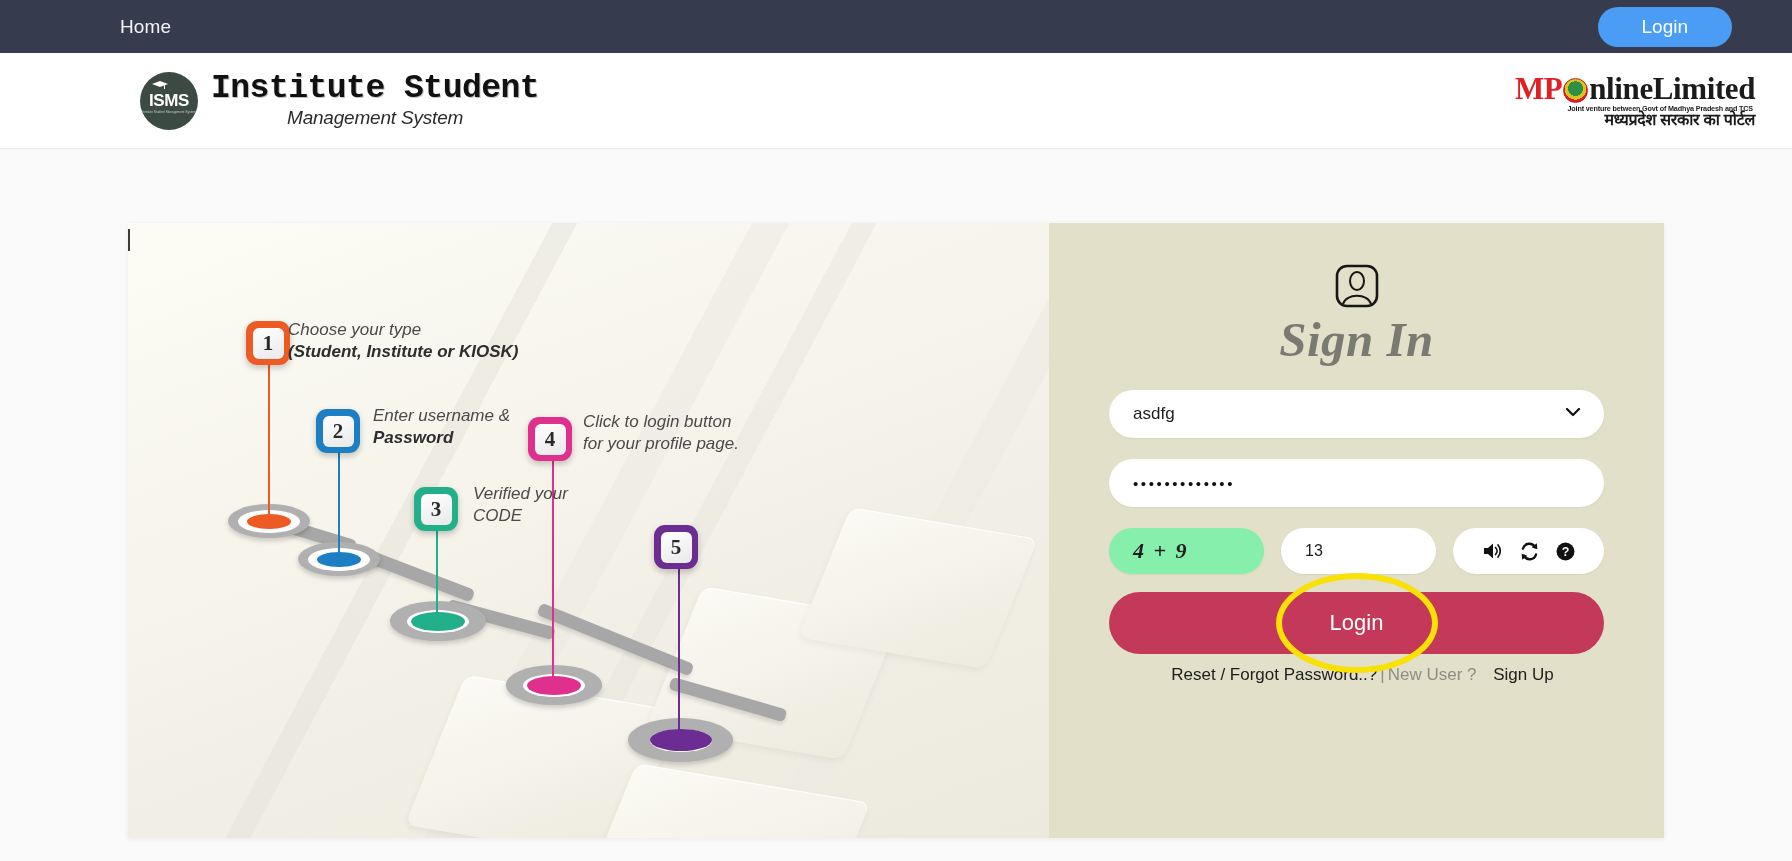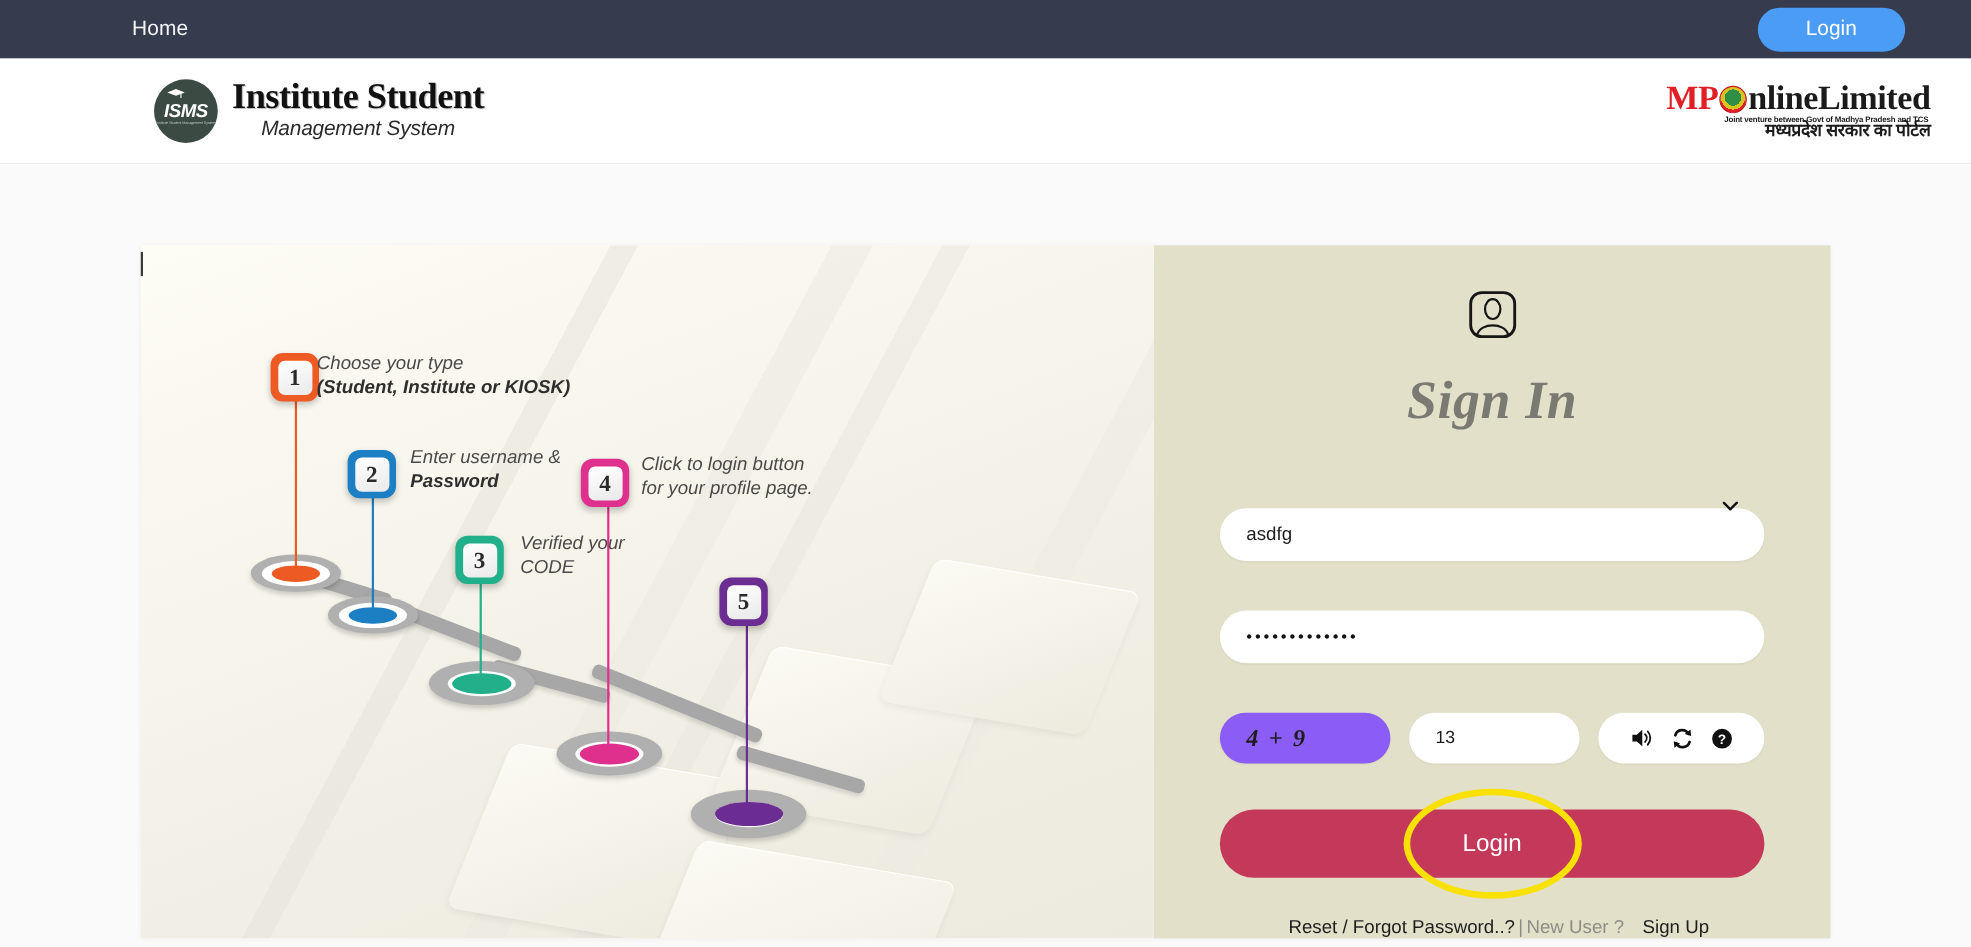--- a/index.html
+++ b/index.html
@@ -67,36 +67,35 @@
     width: 16px; height: 9px;
   }
   .isms-text {
     color: #ffffff;
     font-size: 17px;
     font-weight: bold;
     letter-spacing: -.4px;
     line-height: 1;
     margin-top: 5px;
     font-family: "Liberation Sans", sans-serif;
-    font-style: italic;
   }
   .isms-sub {
     color: #b9c3bd;
     font-size: 3.4px;
     line-height: 1;
     margin-top: 2px;
     letter-spacing: -.1px;
   }
   .brand-title {
     font-size: 33px;
     font-weight: bold;
     color: #111111;
     line-height: 1.02;
     letter-spacing: -.5px;
-    font-family: Liberation Serif, serif;
+    font-family: Liberation Mono, monospace;
     text-shadow: 1px 1px 0 rgba(140,140,140,.55);
   }
   .brand-sub {
     font-size: 19px;
     color: #2b2b2b;
     font-style: italic;
     letter-spacing: -.2px;
     margin-top: 1px;
     font-family: "Liberation Sans", sans-serif;
     text-align: center;
@@ -254,21 +253,20 @@
   .step-text b { font-weight: bold; color: #2e2e2e; }
 
   
   .signin-panel {
     width: 615px;
     background: #e2e0c8;
     padding: 26px 60px 0 60px;
     display: flex;
     flex-direction: column;
     align-items: center;
-    gap: 24px;
   }
   .avatar-icon { margin-top: 14px; margin-bottom: 2px; }
   .signin-title {
     font-family: "Liberation Serif", serif;
     font-style: italic;
     font-weight: bold;
     font-size: 49px;
     color: #7b7a72;
     letter-spacing: .5px;
     margin-bottom: 22px;
@@ -309,21 +307,21 @@
   }
 
   .captcha-row {
     width: 495px;
     display: flex;
     gap: 17px;
     margin-bottom: 18px;
   }
   .captcha-q {
     width: 155px; height: 46px;
-    background: #8b5cf6;
+    background: #86efac;
     border-radius: 26px;
     display: flex; align-items: center;
     padding-left: 24px;
     font-family: "Liberation Serif", serif;
     font-style: italic;
     font-weight: bold;
     font-size: 22px;
     color: #1d1d1d;
     letter-spacing: 2px;
     box-shadow: 0 1px 2px rgba(0,0,0,.06);

